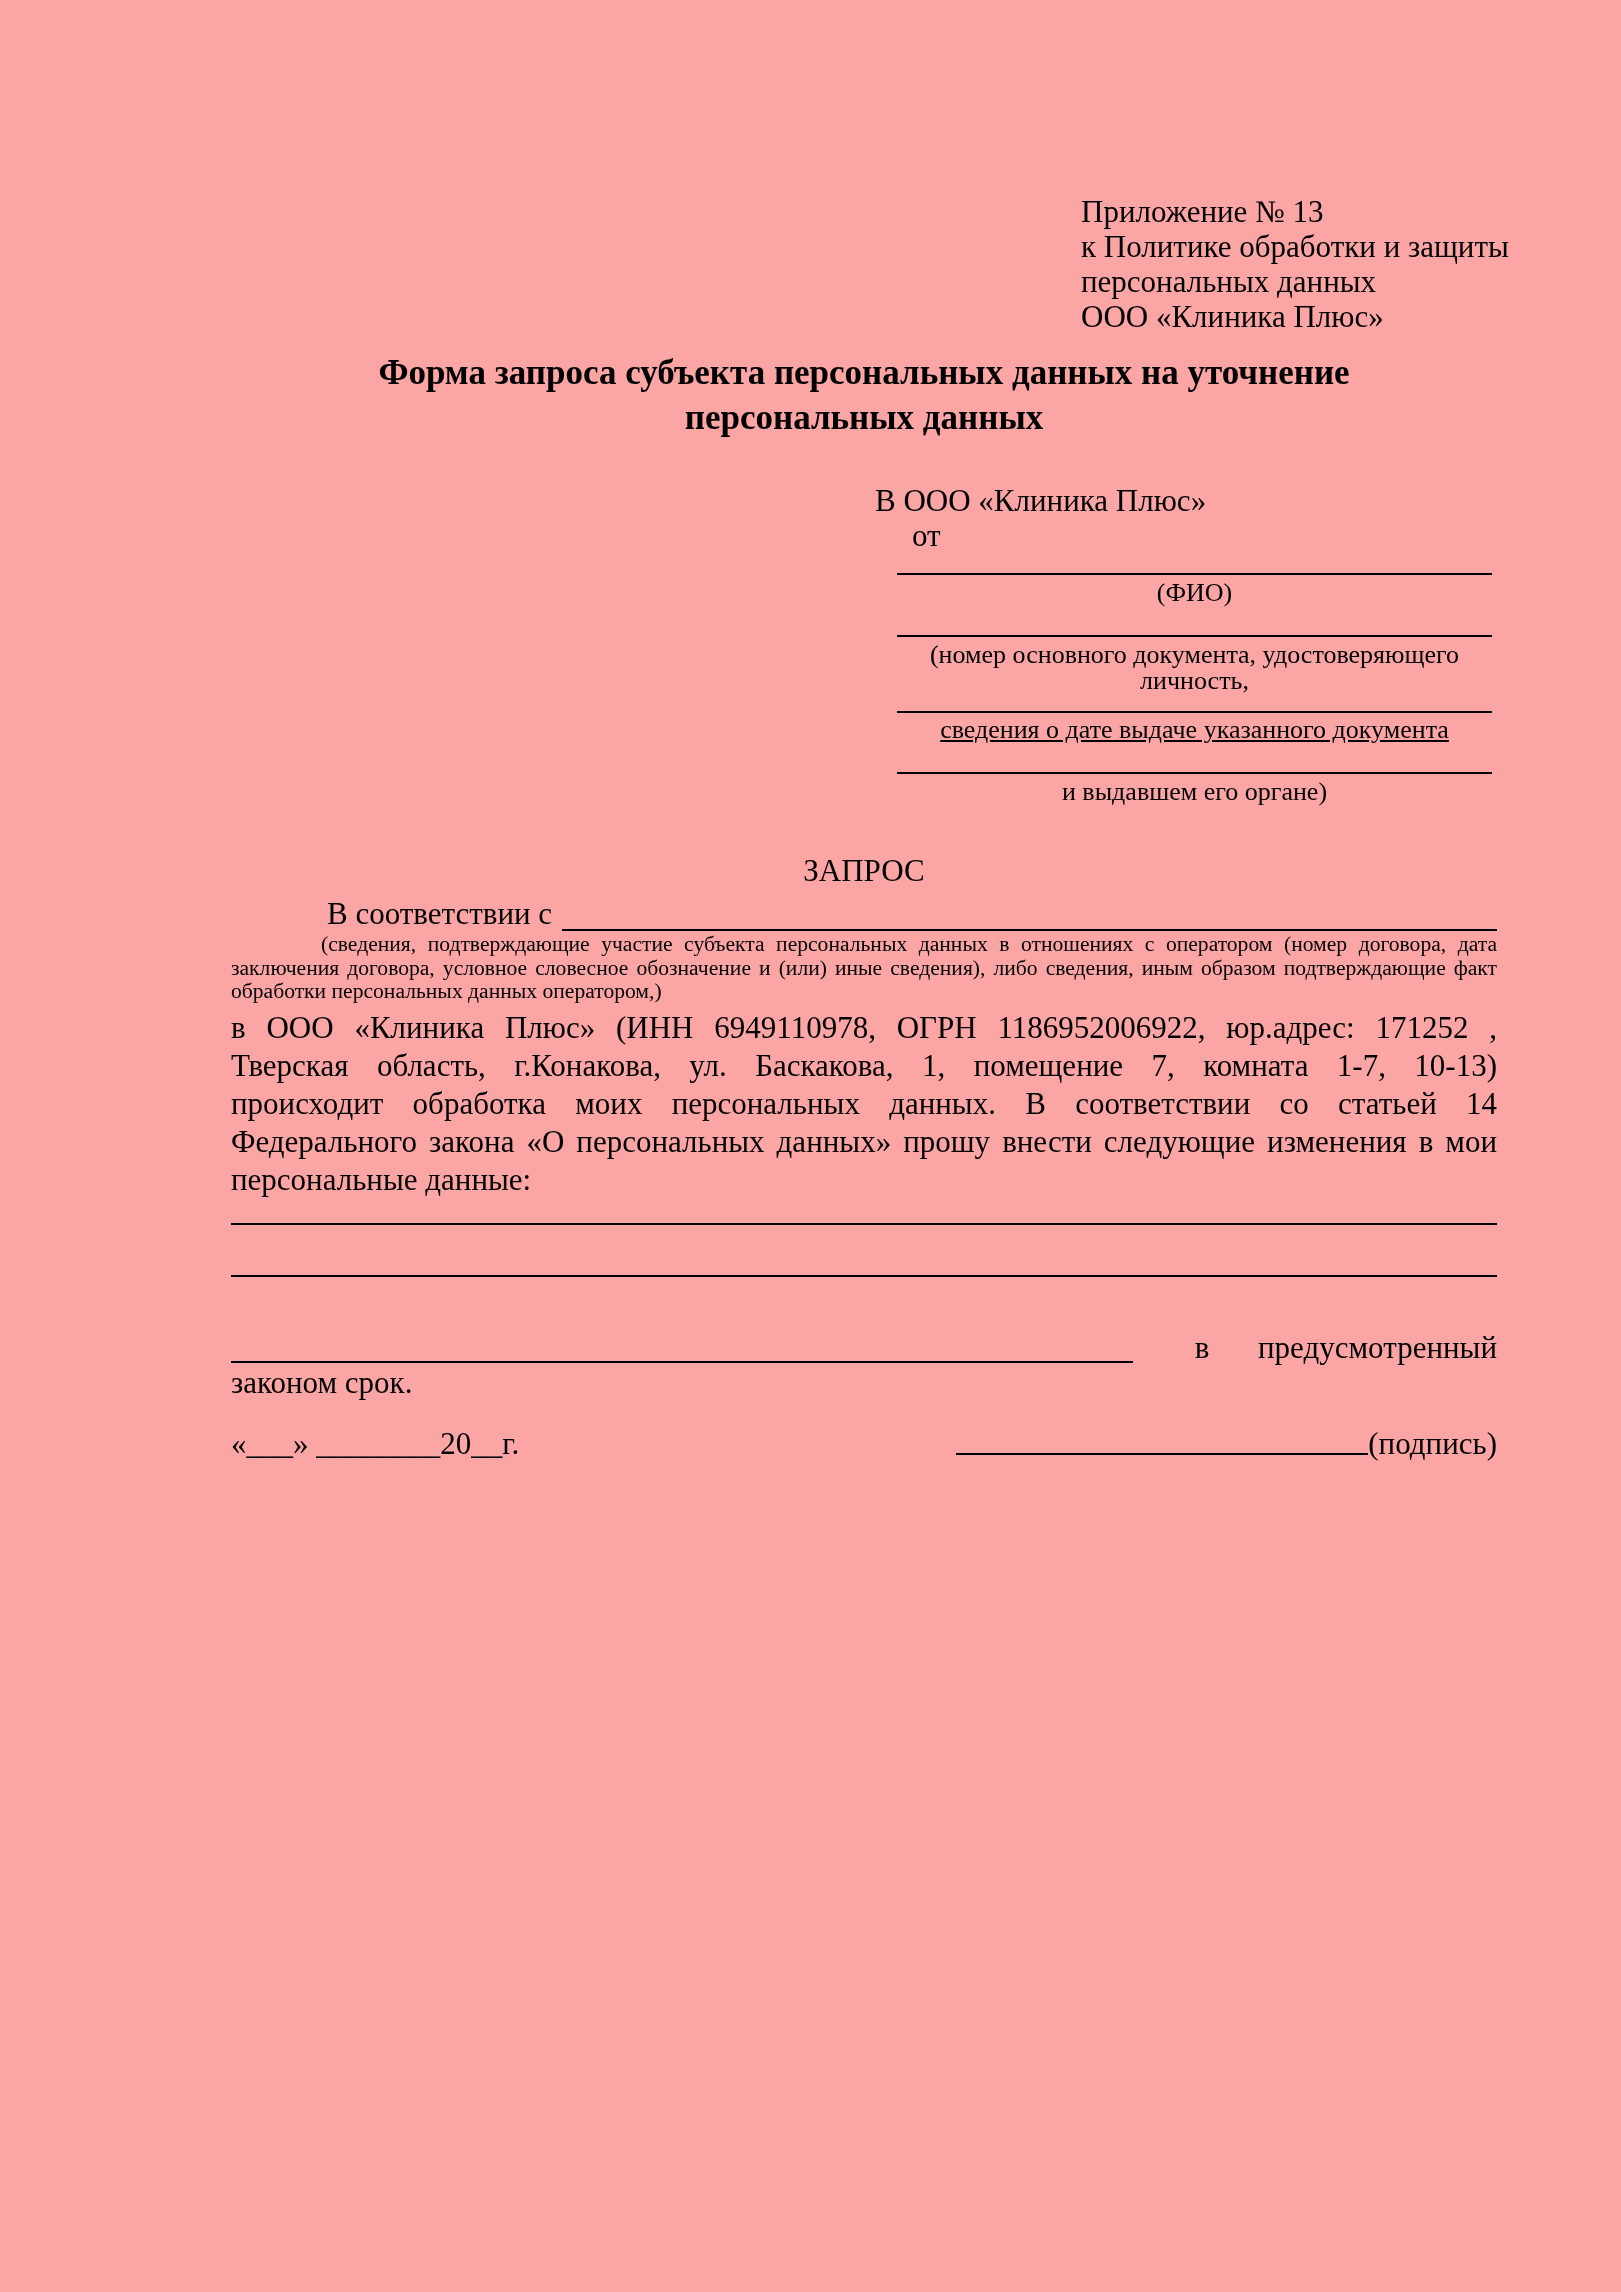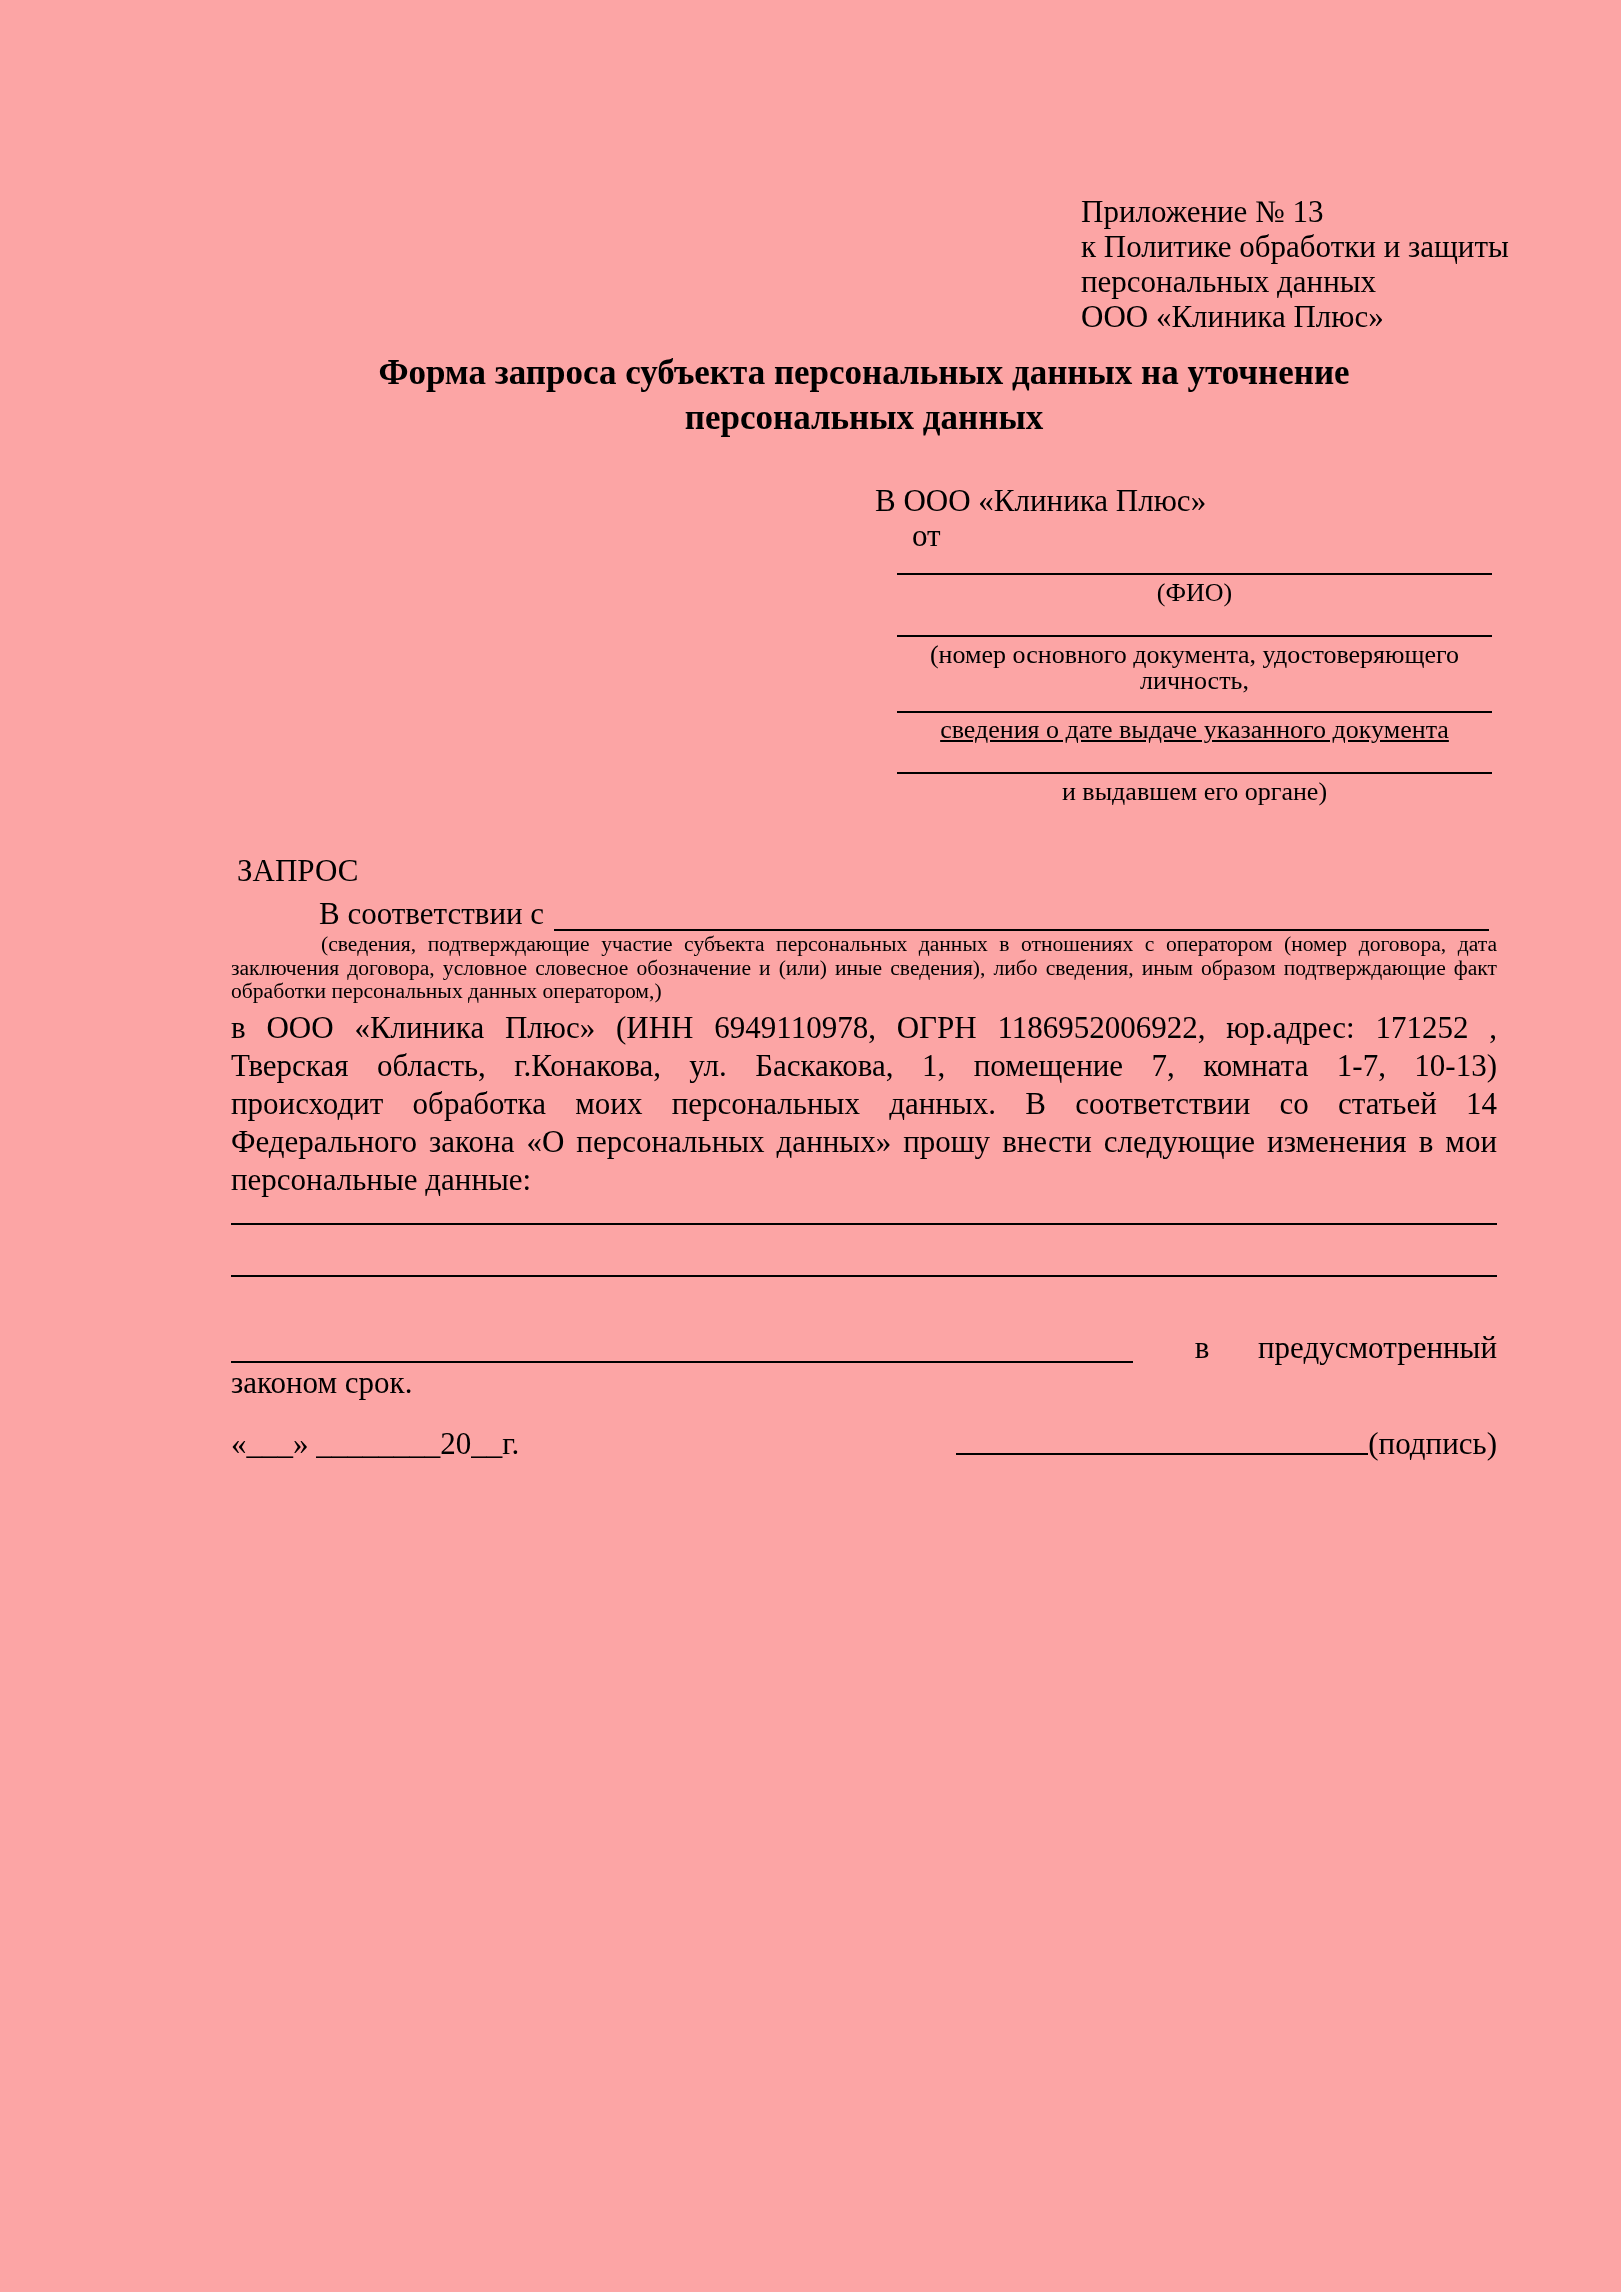--- a/index.html
+++ b/index.html
@@ -16,22 +16,22 @@
   
   .appendix{left:1081px;top:194px;line-height:35px;width:470px;}
   
   .title{left:231px;top:350px;width:1266px;font-size:35px;font-weight:bold;line-height:45px;text-align:center;}
   
   .addr-to{left:875px;top:483px;}
   .addr-from{left:912px;top:518px;}
   .addr-line{left:897px;width:595px;}
   .addr-label{left:897px;width:595px;text-align:center;font-size:26px;line-height:25.5px;}
   
-  .zapros{left:237px;top:853px;width:1266px;}
-  .intro-row{left:223px;top:896px;width:1266px;height:39px;display:flex;padding-left:96px;box-sizing:border-box;}
+  .zapros{left:231px;top:853px;width:1266px;text-align:center;}
+  .intro-row{left:231px;top:896px;width:1266px;height:39px;display:flex;padding-left:96px;box-sizing:border-box;}
   .intro-row .txt{white-space:pre;}
   .intro-row .fill{flex:1;border-bottom:2.9px solid #000;margin-bottom:3.9px;margin-left:9.8px;}
   .footnote{left:231px;top:933px;width:1266px;font-size:21.6px;line-height:23.5px;}
   .footnote .fn1{text-indent:90px;}
   .bodypara{left:231px;top:1009px;width:1266px;line-height:38px;}
   .jline{text-align:justify;text-align-last:justify;}
   .jend{text-align:left;}
   .reply1{left:231px;top:1290px;width:1266px;line-height:38px;text-indent:96px;text-align:justify;text-align-last:justify;}
   .reply2{left:231px;top:1328px;width:1266px;height:38px;display:flex;justify-content:space-between;align-items:flex-end;}
   .reply2 .fill{width:902px;border-bottom:2.9px solid #000;margin-bottom:2.9px;height:27.4px;}

